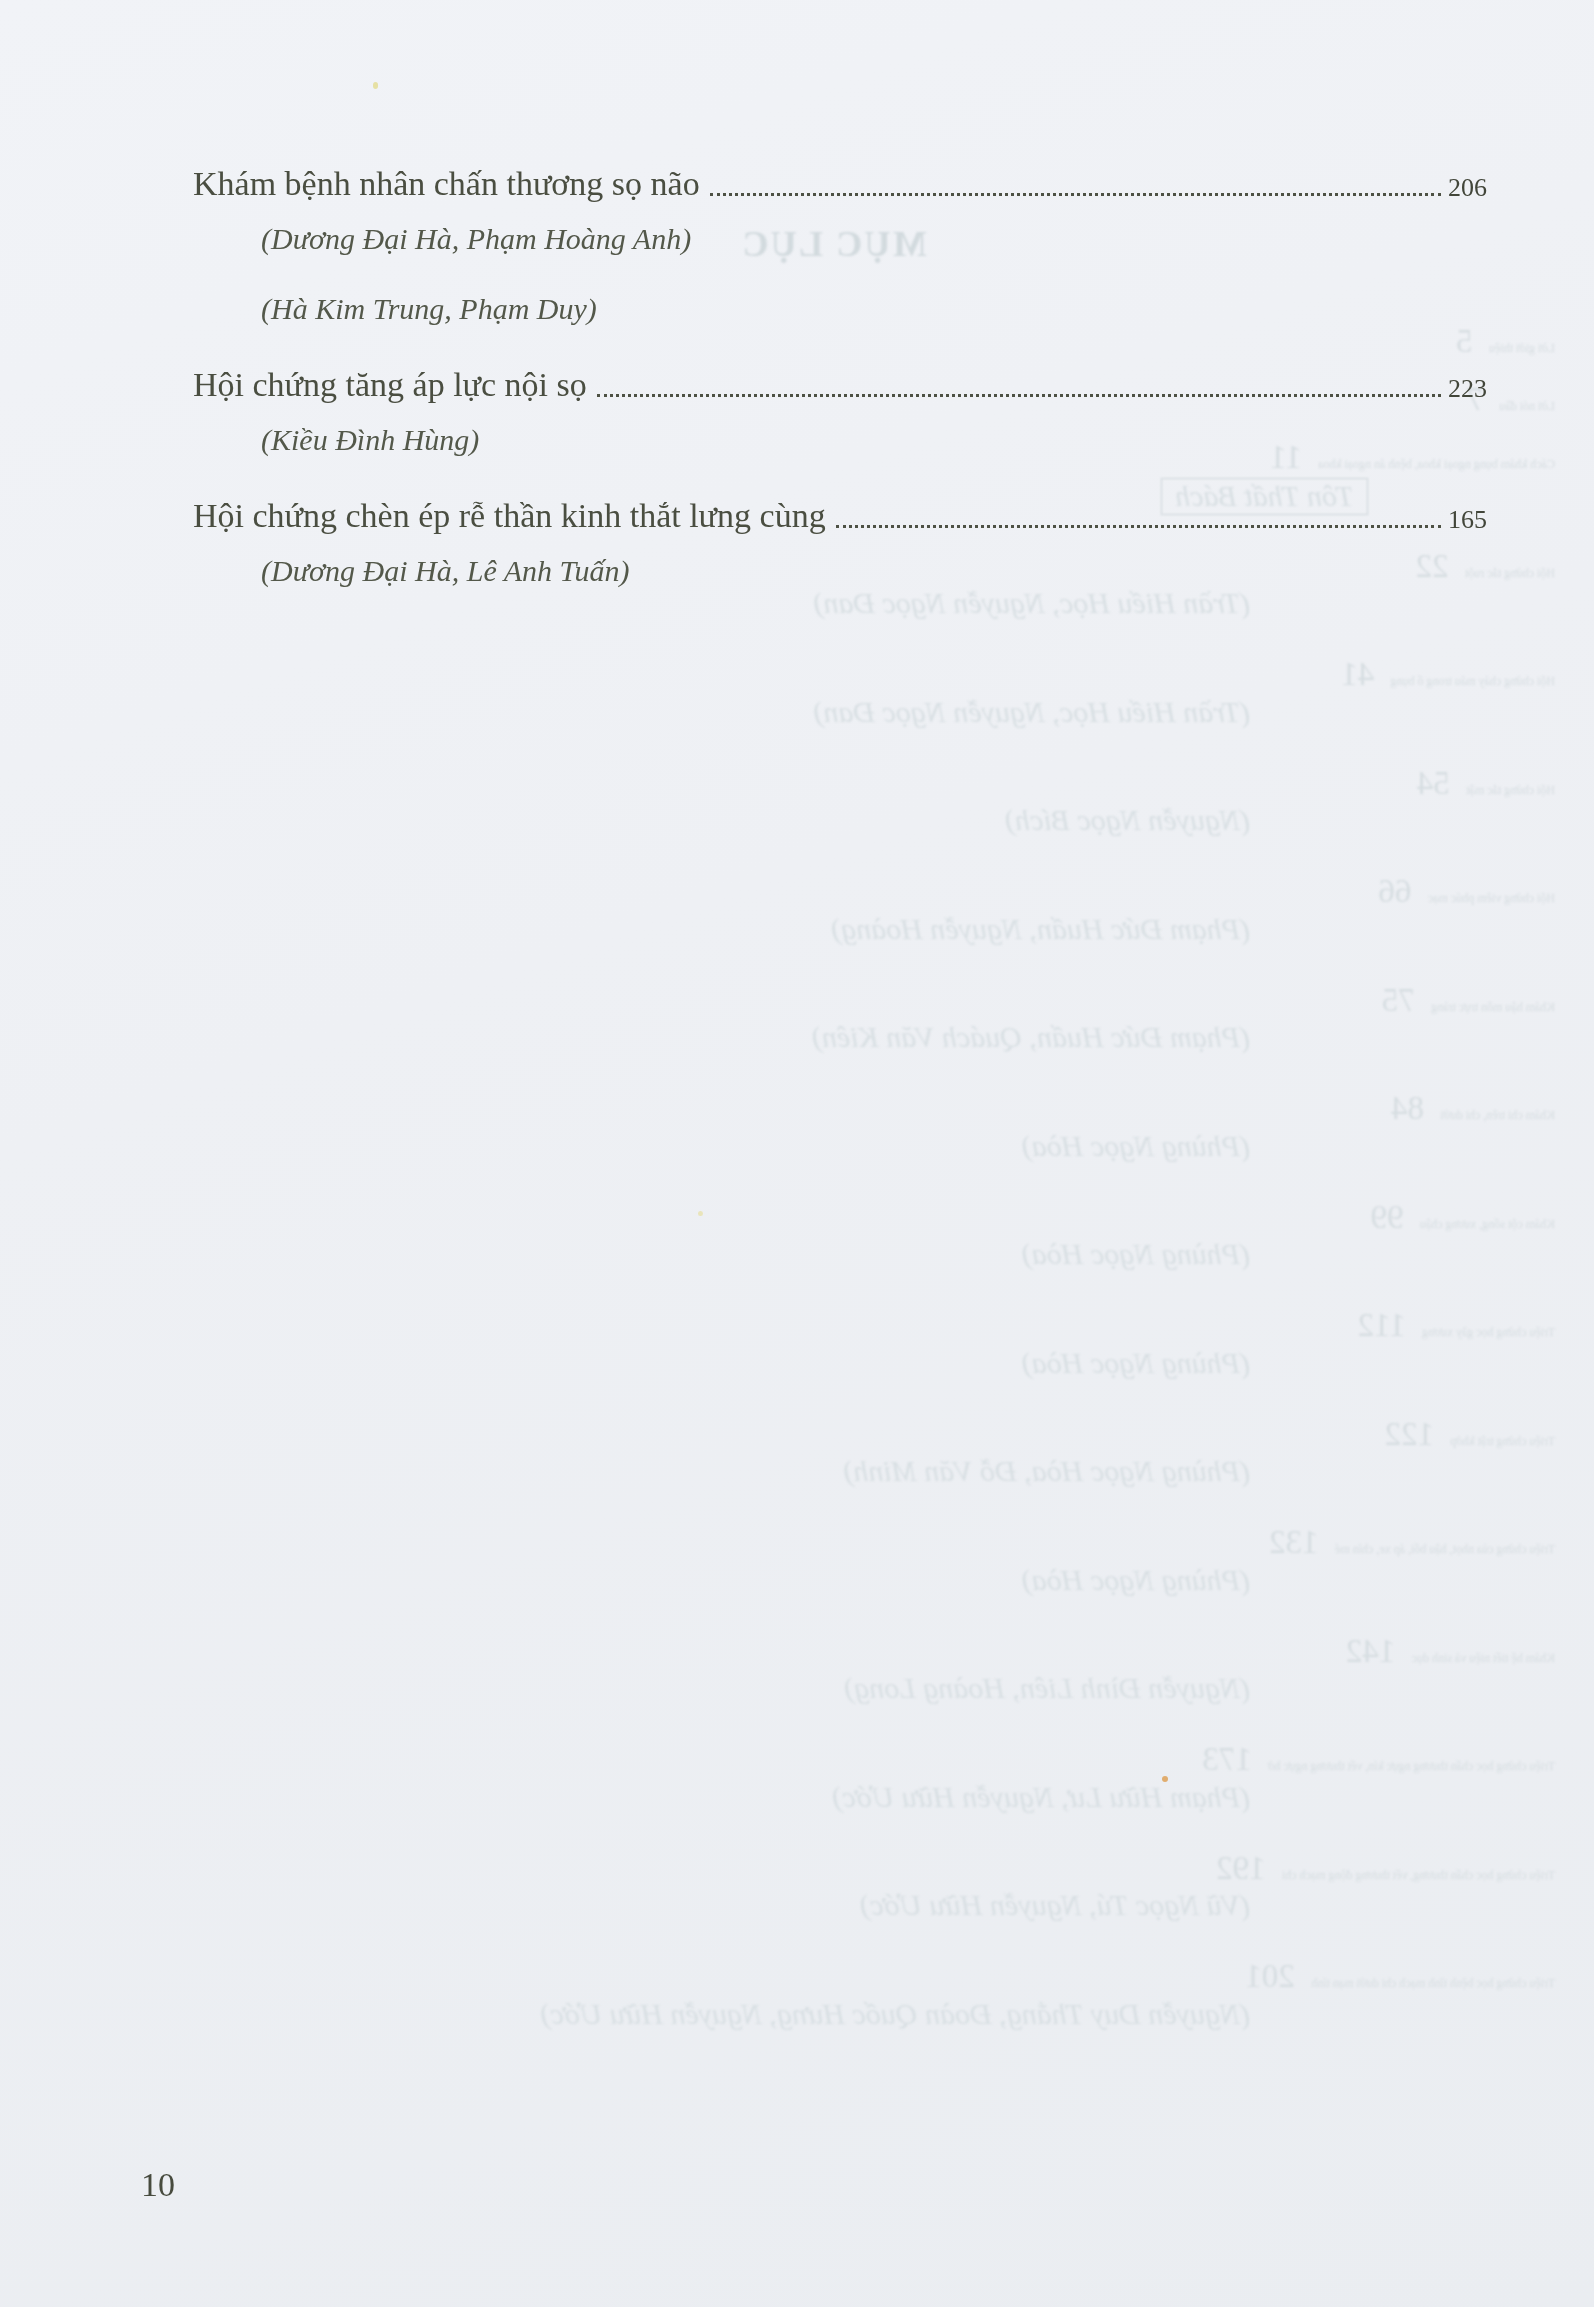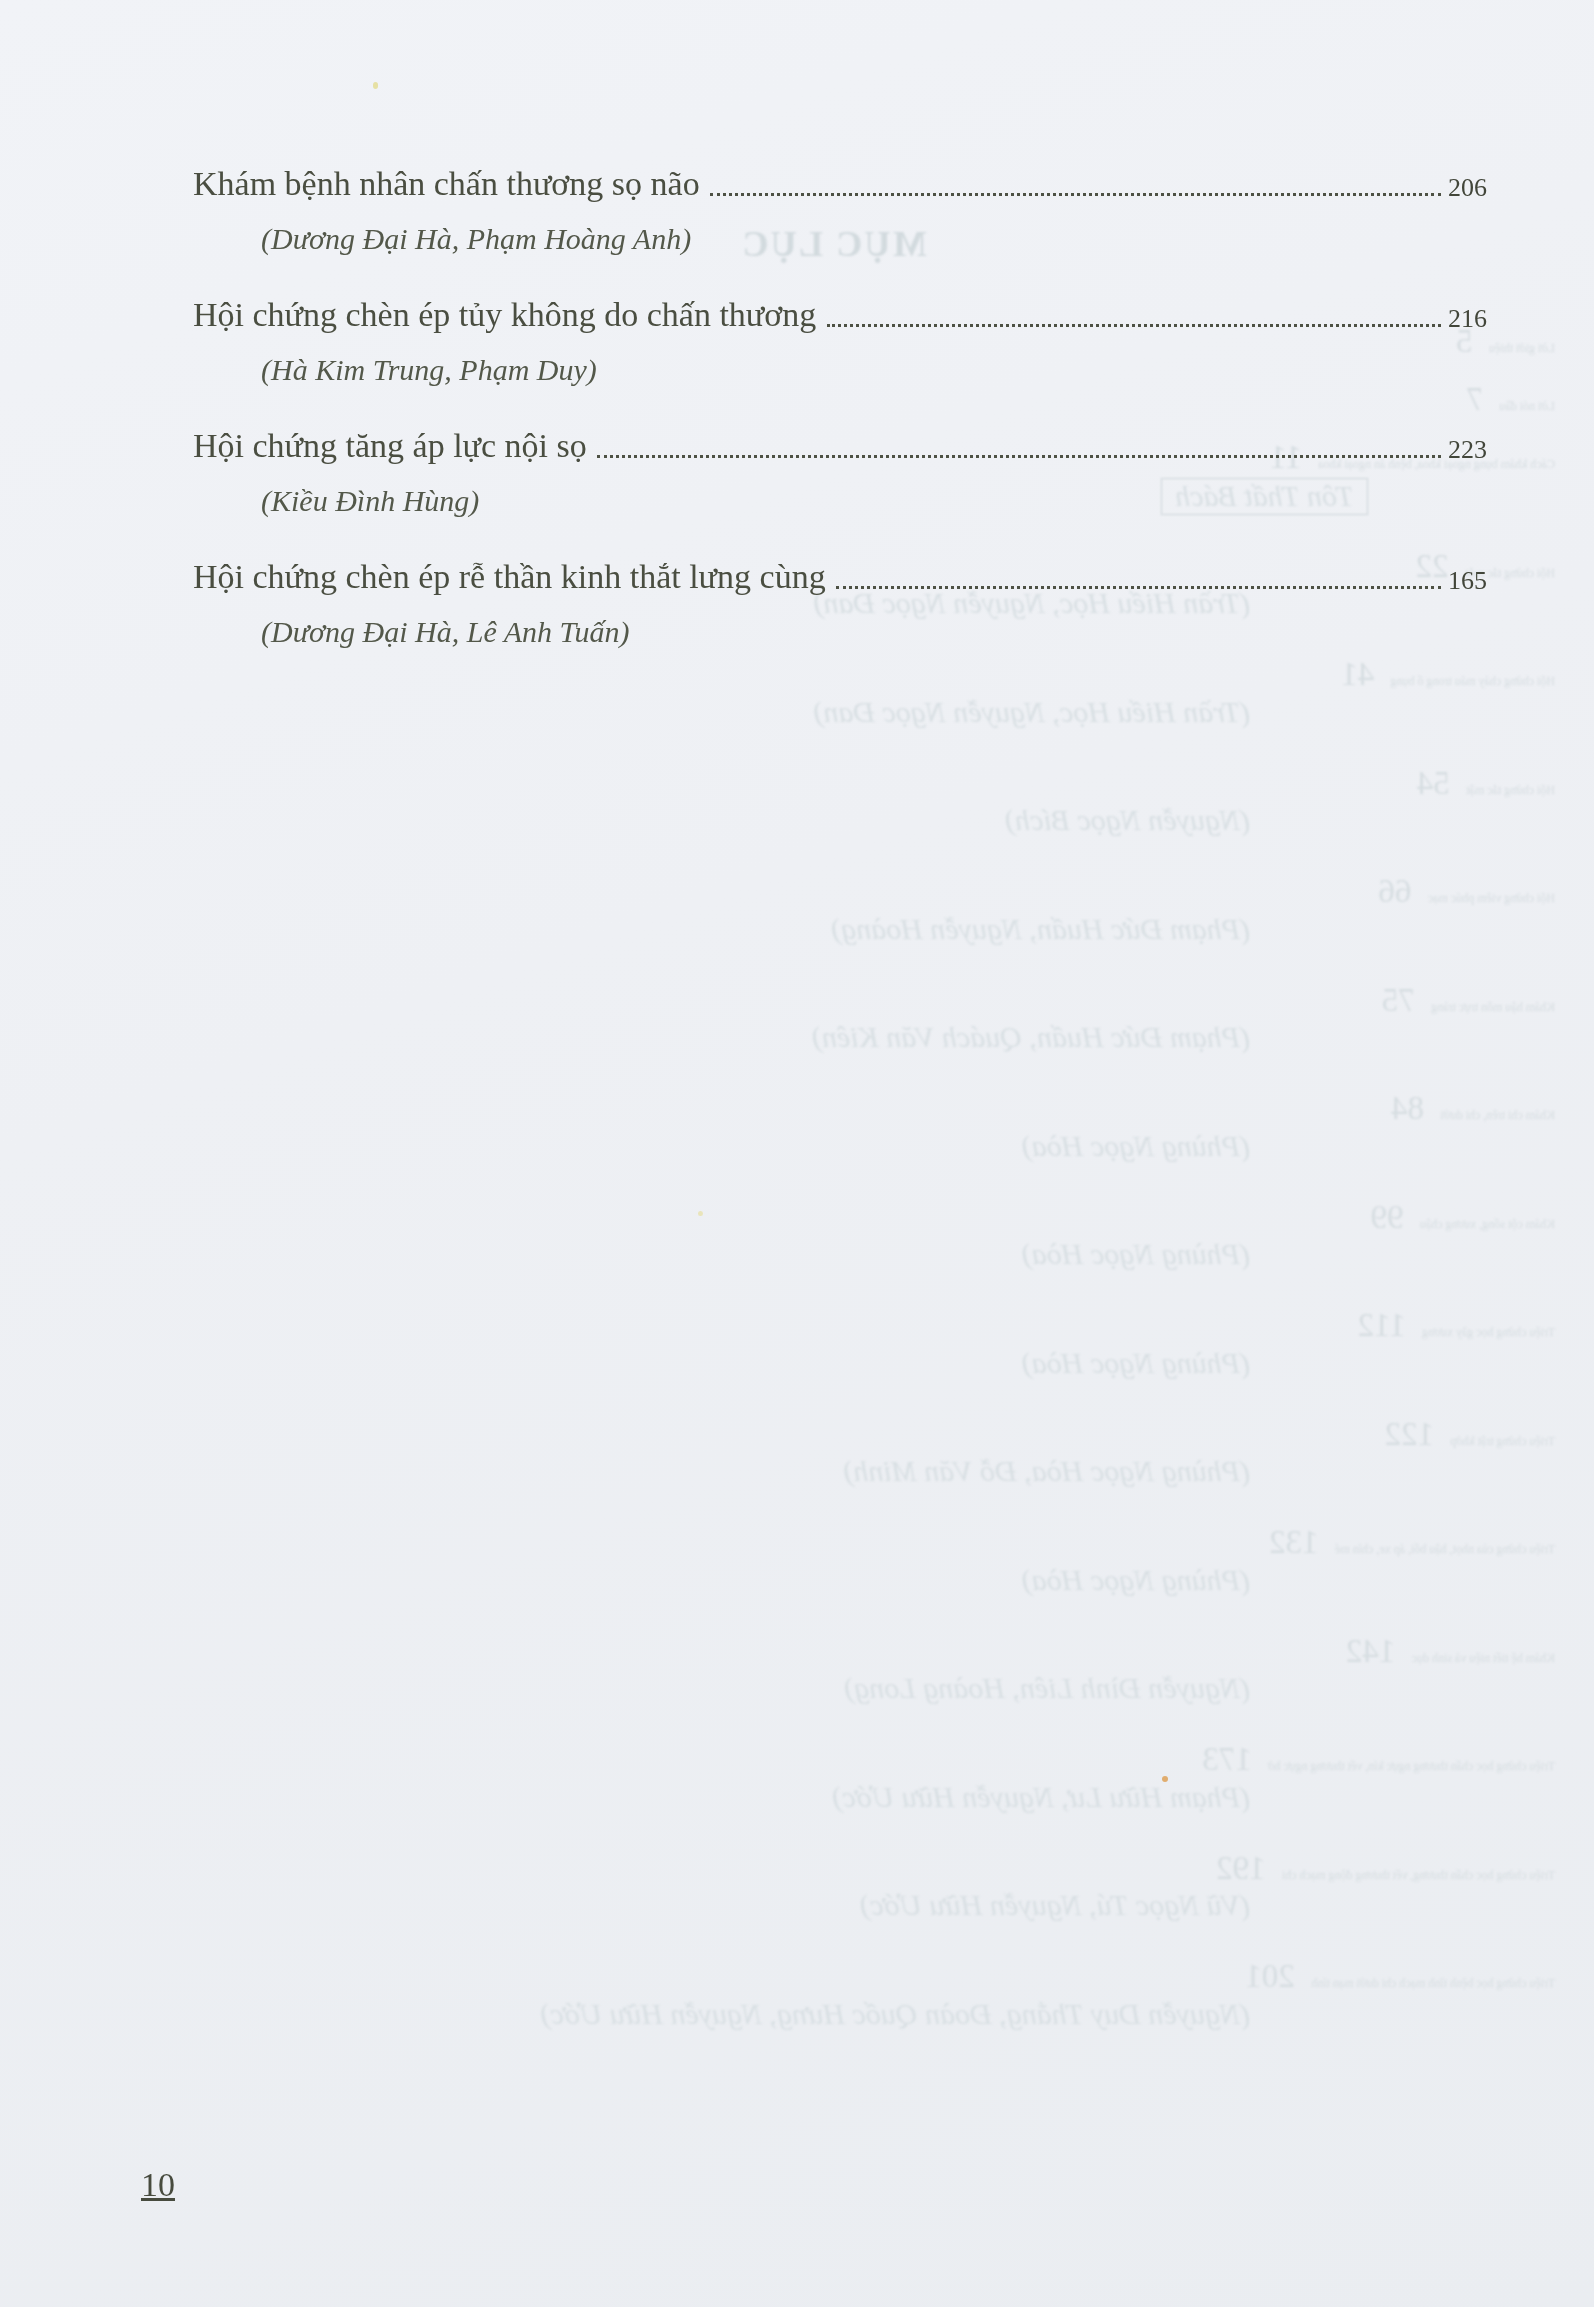--- a/index.html
+++ b/index.html
@@ -23,21 +23,21 @@
            letter-spacing:2.2px;color:#d2dade;margin-bottom:58px;}
   .g-leader{flex:1;border:none;border-bottom:3.7px dotted #d9e0e4;margin:0 7.4px 7.4px 9px;min-width:30px;}
   .g-num{font-size:33px;}
   .g-simple{margin-bottom:21px;}
   .g-item{margin-bottom:28px;}
   .g-author{height:42px;font-size:30px;font-style:italic;padding-left:305px;margin-top:1.5px;color:#d8dfe3;}
   .g-author.boxed{padding-left:187px;}
   .g-box{display:inline-block;border:1.5px solid #cdd6da;padding:0 13.4px 1.5px 13.4px;}
 
   
-  .pageno{position:absolute;left:141px;top:2166px;font-size:34px;color:#474b3e;text-decoration:underline;}
+  .pageno{position:absolute;left:141px;top:2166px;font-size:34px;color:#474b3e;}
 
   
   .speck{position:absolute;border-radius:50%;}
   .speck-1{left:373px;top:82px;width:5.2px;height:6.7px;background:#e4dd95;opacity:.85;}
   .speck-2{left:1162px;top:1776px;width:6px;height:6px;background:#dd9c4e;opacity:.8;}
   .speck-3{left:698px;top:1211px;width:4.5px;height:5.2px;background:#e7dfa2;opacity:.7;}
 </style>
 </head>
 <body>
 
@@ -112,25 +112,20 @@
   <div class="front" id="front-toc">
       <div class="f-item">
         <div class="f-title-row">
           <span class="f-text">Khám bệnh nhân chấn thương sọ não</span>
           <span class="f-leader"></span>
           <span class="f-num">206</span>
         </div>
         <div class="f-author">(Dương Đại Hà, Phạm Hoàng Anh)</div>
       </div>
       <div class="f-item">
-        <div class="f-title-row">
-          <span class="f-text">Hội chứng chèn ép tủy không do chấn thương</span>
-          <span class="f-leader"></span>
-          <span class="f-num">216</span>
-        </div>
         <div class="f-author">(Hà Kim Trung, Phạm Duy)</div>
       </div>
       <div class="f-item">
         <div class="f-title-row">
           <span class="f-text">Hội chứng tăng áp lực nội sọ</span>
           <span class="f-leader"></span>
           <span class="f-num">223</span>
         </div>
         <div class="f-author">(Kiều Đình Hùng)</div>
       </div>

